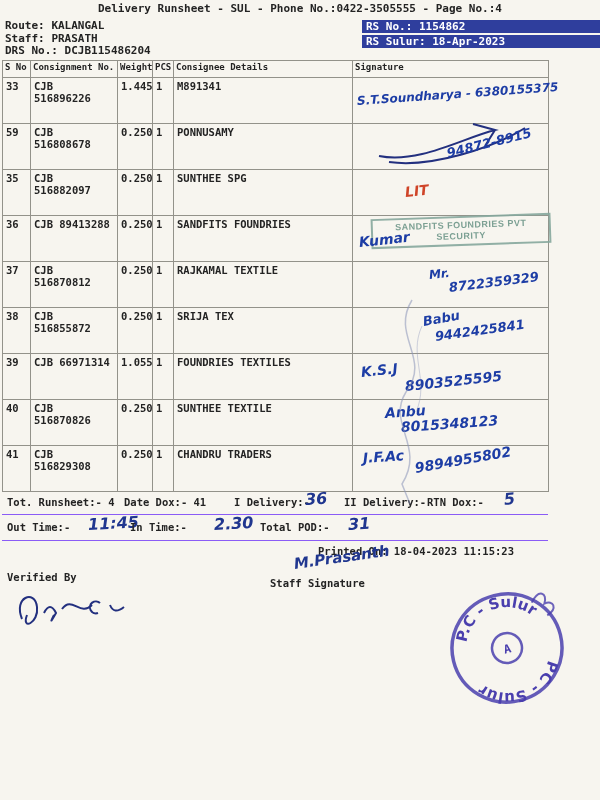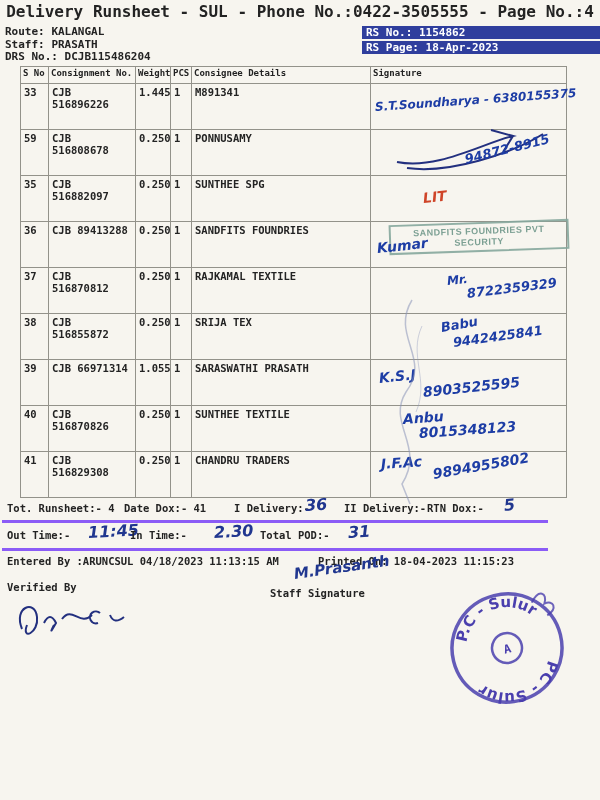--- a/index.html
+++ b/index.html
@@ -1,54 +1,54 @@
 <!DOCTYPE html>
 <html><head>
 <meta charset="utf-8">
 <style>
   html,body{margin:0;padding:0}
   body{width:600px;height:800px;background:#d8d6d0;font-family:"DejaVu Sans Mono",monospace}
   #page{position:relative;width:600px;height:800px;background:#f7f5ef;color:#232323;overflow:hidden}
   .title{padding-top:7px;text-align:center;font-size:12.5px;font-weight:bold;letter-spacing:.3px;color:#161616}
-  .subtitle{margin-top:2px;text-align:center;font-size:16px;font-weight:bold}
+  .subtitle{margin-top:2px;text-align:center;font-size:11px;font-weight:bold}
   .meta{position:relative;height:40px;margin-top:5px;font-size:11px;font-weight:bold}
   .mrow{line-height:12.5px}
   .meta-left{position:absolute;left:5px;top:0}
   .meta-right{position:absolute;left:362px;top:0}
   .hl{display:block;width:233px;background:#2f3e9d;color:#fff;padding:0 4px;margin-bottom:2px;line-height:13px}
-  table{border-collapse:collapse;table-layout:fixed;margin-left:20px;width:546px}
+  table{border-collapse:collapse;table-layout:fixed;margin-left:2px;width:546px}
   th,td{border:1px solid #93928a;font-weight:bold;text-align:left;vertical-align:top;padding:2px 3px;overflow:visible}
   th{font-size:9px;height:14px;padding:1px 2px}
   td{font-size:10.5px;height:41px}
   .sig{position:relative}
   .ov{position:absolute;pointer-events:none;overflow:visible}
   .hand{position:absolute;font-family:"DejaVu Sans",sans-serif;font-style:italic;font-weight:bold;color:#1d3da5;white-space:nowrap;pointer-events:none;font-size:13px;transform-origin:0 50%}
   .hand.red{color:#cf4428}
   .sstamp{position:absolute;border:2px solid #86a89d;color:#6f978a;font-family:"Liberation Sans",sans-serif;font-weight:bold;font-size:9px;line-height:11px;text-align:center;padding:2px 4px;width:168px;opacity:.9;letter-spacing:.5px}
   .frow{position:relative;margin-left:2px;width:546px;font-size:10.5px;font-weight:bold}
   .fitem{position:absolute;top:4px;white-space:nowrap}
   .fhand{position:absolute;font-family:"DejaVu Sans",sans-serif;font-style:italic;font-weight:bold;color:#20368f;font-size:16px;white-space:nowrap;transform-origin:0 50%}
-  .bline{border-bottom:3px solid #8b5cf6}
+  .bline{border-bottom:1px solid #8b5cf6}
 </style>
 </head>
 <body>
 
 <div id="page">
 
   <div class="subtitle">Delivery Runsheet - SUL - Phone No.:0422-3505555 - Page No.:4</div>
 
   <div class="meta">
     <div class="meta-left">
       <div class="mrow"><span>Route:</span> <span>KALANGAL</span></div>
       <div class="mrow"><span>Staff:</span> <span>PRASATH</span></div>
       <div class="mrow"><span>DRS No.:</span> <span>DCJB115486204</span></div>
     </div>
     <div class="meta-right">
       <span class="hl"><span>RS No.:</span>&nbsp;<span>1154862</span></span>
-      <span class="hl"><span>RS Page:</span>&nbsp;<span>18-Apr-2023</span></span>
+      <span class="hl"><span>RS Sulur:</span>&nbsp;<span>18-Apr-2023</span></span>
     </div>
   </div>
 
   <table>
     <colgroup>
         <col style="width:28px">
         <col style="width:87px">
         <col style="width:35px">
         <col style="width:21px">
         <col style="width:179px">
@@ -138,21 +138,21 @@
         <span class="hand" style="left:70px;top:6px;font-size:13px;transform:rotate(-10deg)">Babu</span>
         <span class="hand" style="left:82px;top:21px;font-size:13px;transform:rotate(-8deg)">9442425841</span>
       </td>
     </tr>
 
     <tr>
       <td>39</td>
       <td>CJB 66971314</td>
       <td>1.055</td>
       <td>1</td>
-      <td>SARASWATHI PRASATH</td>
+      <td>FOUNDRIES TEXTILES</td>
       <td class="sig">
         <span class="hand" style="left:8px;top:10px;font-size:14px;transform:rotate(-6deg)">K.S.J</span>
         <span class="hand" style="left:52px;top:24px;font-size:14px;transform:rotate(-6deg)">8903525595</span>
       </td>
     </tr>
 
     <tr>
       <td>40</td>
       <td>CJB 516870826</td>
       <td>0.250</td>
@@ -191,21 +191,20 @@
   <div class="frow bline" style="height:25px">
     <span class="fitem" style="left:5px;top:6px">Out Time:-</span>
     <span class="fhand" style="left:86px;top:0;transform:rotate(-3deg)">11:45</span>
     <span class="fitem" style="left:128px;top:6px">In Time:-</span>
     <span class="fhand" style="left:212px;top:0;transform:rotate(-3deg)">2.30</span>
     <span class="fitem" style="left:258px;top:6px">Total POD:-</span>
     <span class="fhand" style="left:346px;top:0;transform:rotate(-4deg)">31</span>
   </div>
 
   <div class="frow" style="height:22px">
-    <span class="fitem" style="left:5px">Entered By :ARUNCSUL 04/18/2023 11:13:15 AM</span>
     <span class="fitem" style="left:316px">Printed On: 18-04-2023 11:15:23</span>
   </div>
 
   <div class="frow" style="height:70px">
     <span class="fitem" style="left:5px;top:8px">Verified By</span>
     <span class="fitem" style="left:268px;top:14px">Staff Signature</span>
     <span class="fhand" style="left:292px;top:-8px;font-size:15px;transform:rotate(-8deg)">M.Prasanth</span>
     <svg class="ov" style="left:6px;top:18px;width:140px;height:52px" viewBox="0 0 140 52" xmlns="http://www.w3.org/2000/svg">
       <path d="M14,38 C 5,16 27,8 29,26 C 31,42 13,50 19,34 M36,32 q6,-12 12,0 q-8,14 -2,2 M54,28 c 10,-14 18,8 30,-4 M90,32 a6,6 0 1 1 2,-10 M102,24 q4,10 14,2" stroke="#23307f" stroke-width="2" fill="none"></path>
     </svg>

